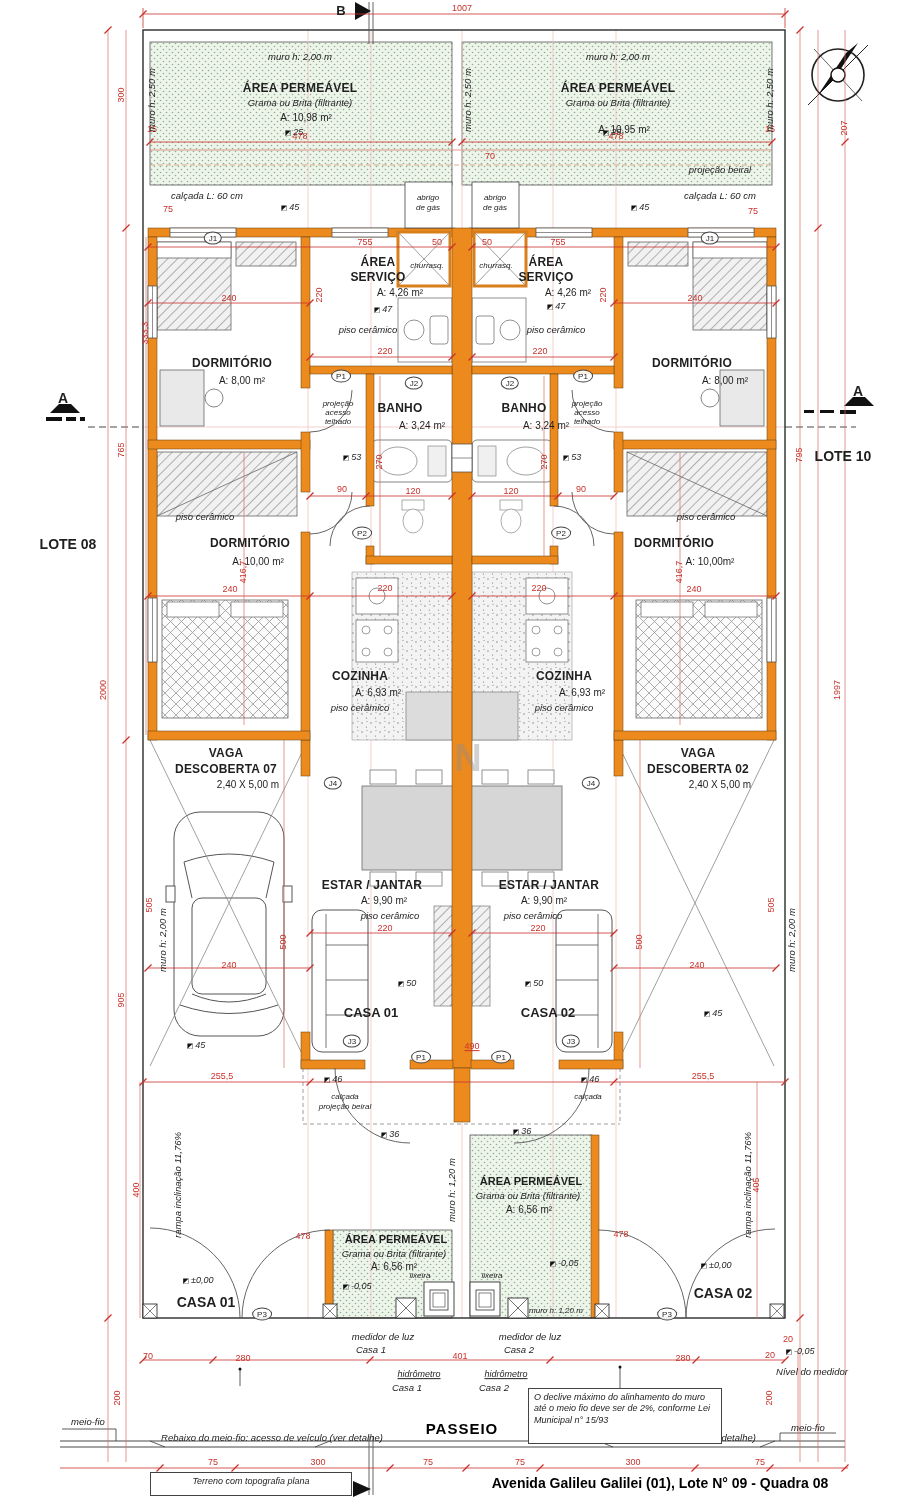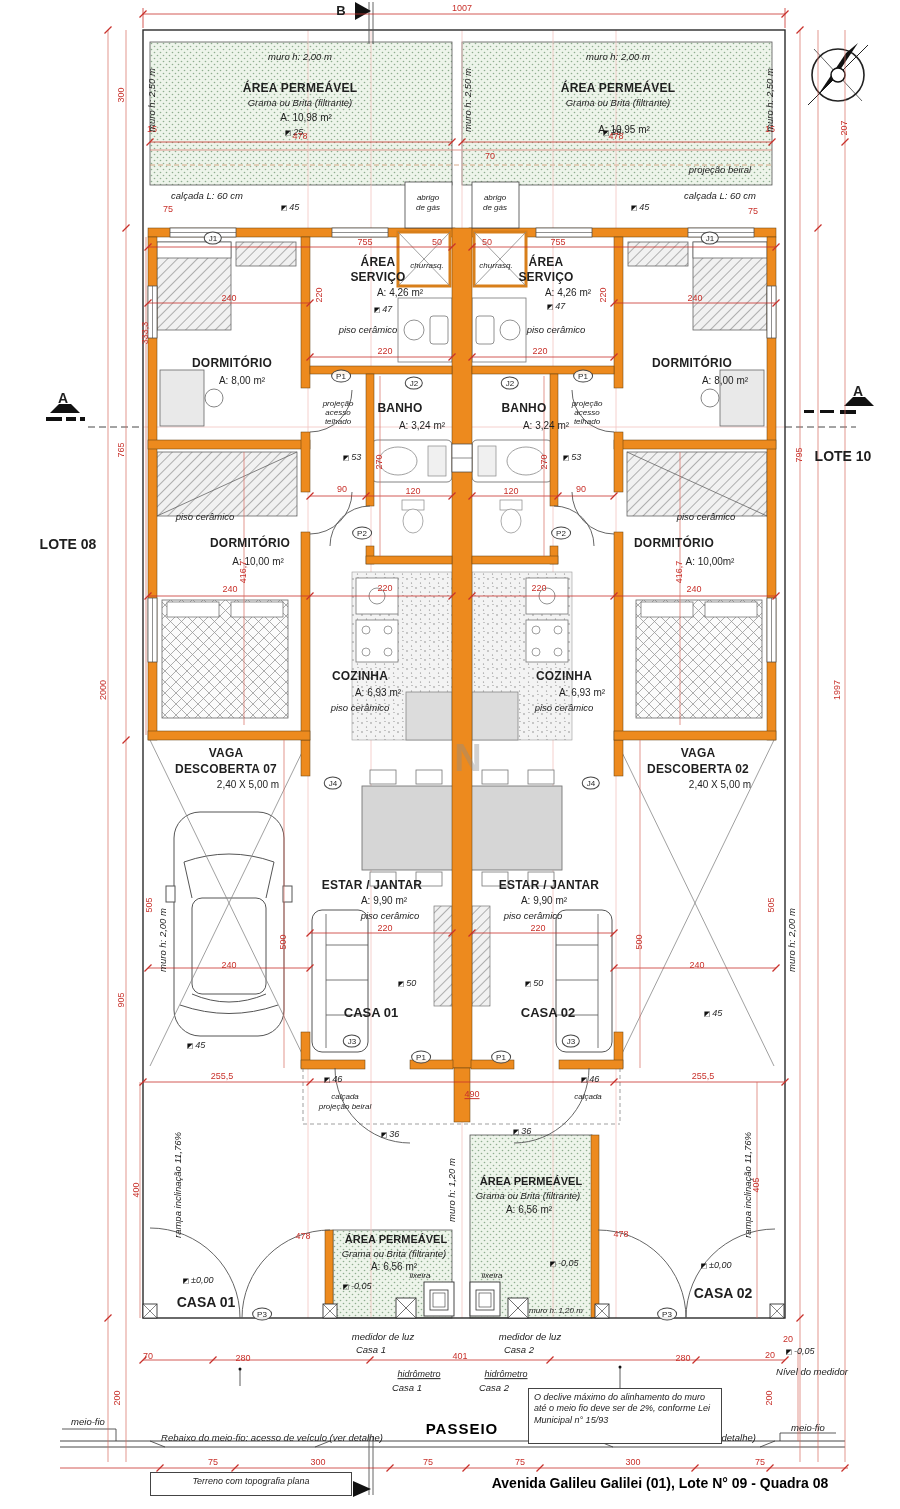--- a/index.html
+++ b/index.html
@@ -552,21 +552,21 @@
       <div class="lb b" style="left: 371px; top: 1013px;">CASA 01</div>
       <div class="lb b" style="left: 548px; top: 1013px;">CASA 02</div>
       <div class="lb tag" style="left: 352px; top: 1041px;">J3</div>
       <div class="lb tag" style="left: 571px; top: 1041px;">J3</div>
       <div class="lb tag" style="left: 421px; top: 1057px;">P1</div>
       <div class="lb tag" style="left: 501px; top: 1057px;">P1</div>
       <div class="lb l" style="left: 333px; top: 1080px;">46</div>
       <div class="lb l" style="left: 590px; top: 1080px;">46</div>
       <div class="lb d" style="left: 222px; top: 1077px;">255,5</div>
       <div class="lb d" style="left: 703px; top: 1077px;">255,5</div>
-      <div class="lb d" style="left: 472px; top: 1095px; text-decoration: underline;">490</div>
+      <div class="lb d" style="left: 472px; top: 1047px; text-decoration: underline;">490</div>
       <div class="lb i8" style="left: 345px; top: 1097px;">calçada</div>
       <div class="lb i8" style="left: 345px; top: 1107px;">projeção beiral</div>
       <div class="lb i8" style="left: 588px; top: 1097px;">calçada</div>
       <div class="lb l" style="left: 390px; top: 1135px;">36</div>
       <div class="lb l" style="left: 522px; top: 1132px;">36</div>
       <div class="lb t2" style="left: 531px; top: 1182px;">ÁREA PERMEÁVEL</div>
       <div class="lb i" style="left: 528px; top: 1196px;">Grama ou Brita (filtrante)</div>
       <div class="lb s" style="left: 507px; top: 1210px;">A: 6,56 m²</div>
       <div class="lb t2" style="left: 396px; top: 1240px;">ÁREA PERMEÁVEL</div>
       <div class="lb i" style="left: 394px; top: 1254px;">Grama ou Brita (filtrante)</div>

